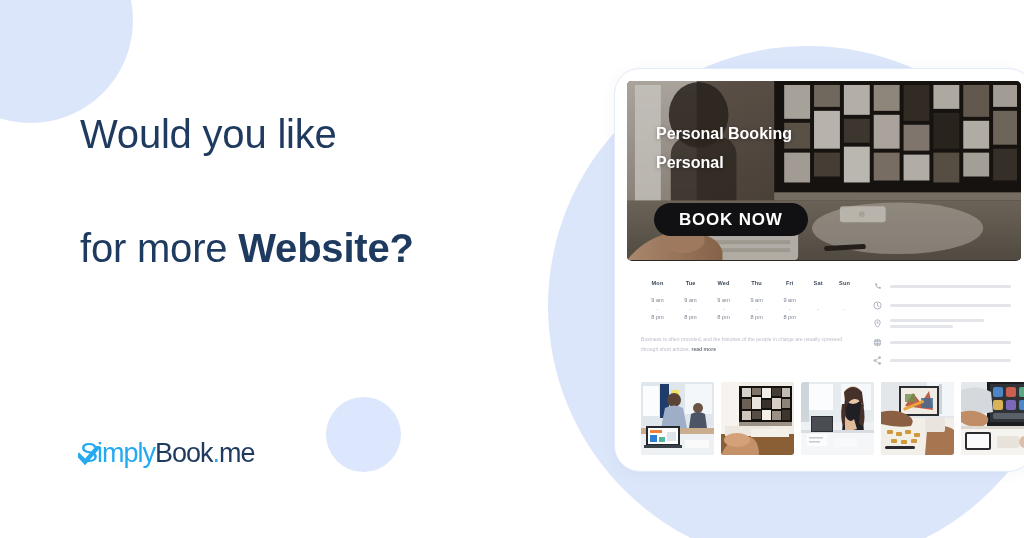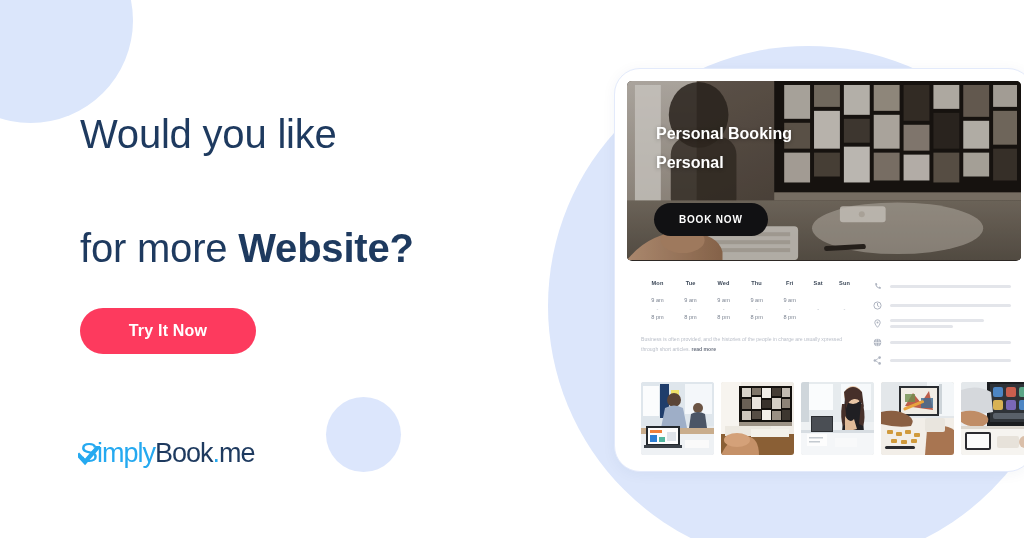--- a/index.html
+++ b/index.html
@@ -78,21 +78,21 @@
     color:#ffffff; font-weight:700;
     font-size:16px; line-height:29px;
     text-shadow:0 1px 4px rgba(0,0,0,.30);
     width:230px;
   }
   #hero-book-now {
     position:absolute; left:27px; top:122px;
     background:#111113; color:#ffffff;
     border:none; border-radius:19px;
     height:33px; padding:0 25px;
-    font-size:10px; font-weight:700; letter-spacing:.8px;
+    font-size:17px; font-weight:700; letter-spacing:.8px;
     cursor:pointer;
     font-family:"Liberation Sans", sans-serif;
   }
 
   
   #info { display:flex; padding:19px 10px 0 14px; gap:14px; }
   #schedule-block { width:218px; }
 
   table#schedule { width:100%; border-collapse:collapse; }
   table#schedule th {
@@ -135,21 +135,20 @@
 <div class="blob" id="blob-small"></div>
 
 <div id="left-col">
 
   <h1 id="headline">
     <span>Would you like</span><br>
     <br>
     <span>for more </span><span class="b">Website?</span>
   </h1>
 
-  <button id="cta-button">Try It Now</button>
 </div>
 
 <div id="logo">
   <span id="logo-check">
     <svg width="22" height="20" viewBox="0 0 22 20" fill="none">
       <path d="M1 9.5 L7 16 L20 1" stroke="#25a9f0" stroke-width="4.2" stroke-linecap="square" stroke-linejoin="miter" fill="none"></path>
     </svg>
   </span>
   <span id="logo-wordmark"><span class="lg-simply">Simply</span><span class="lg-book">Book</span><span class="lg-dot">.</span><span class="lg-me">me</span></span>
 </div>

